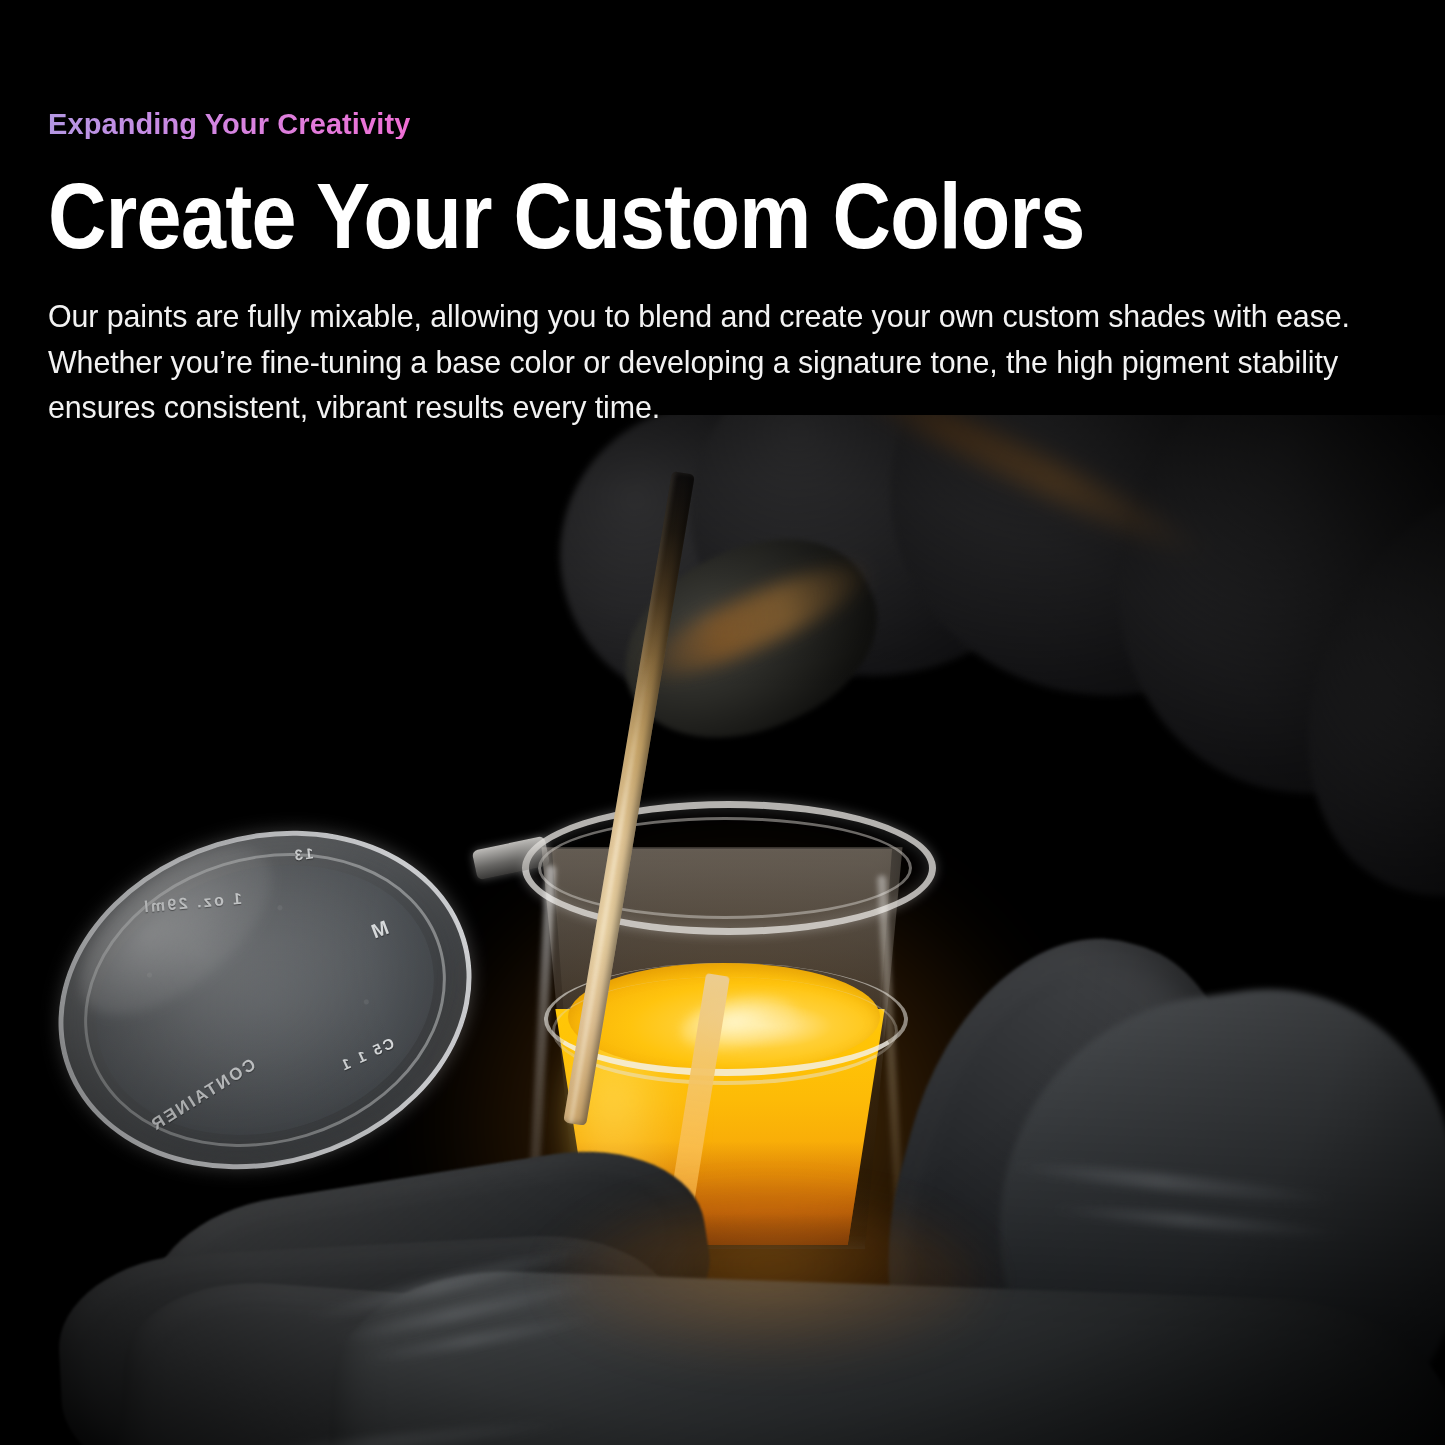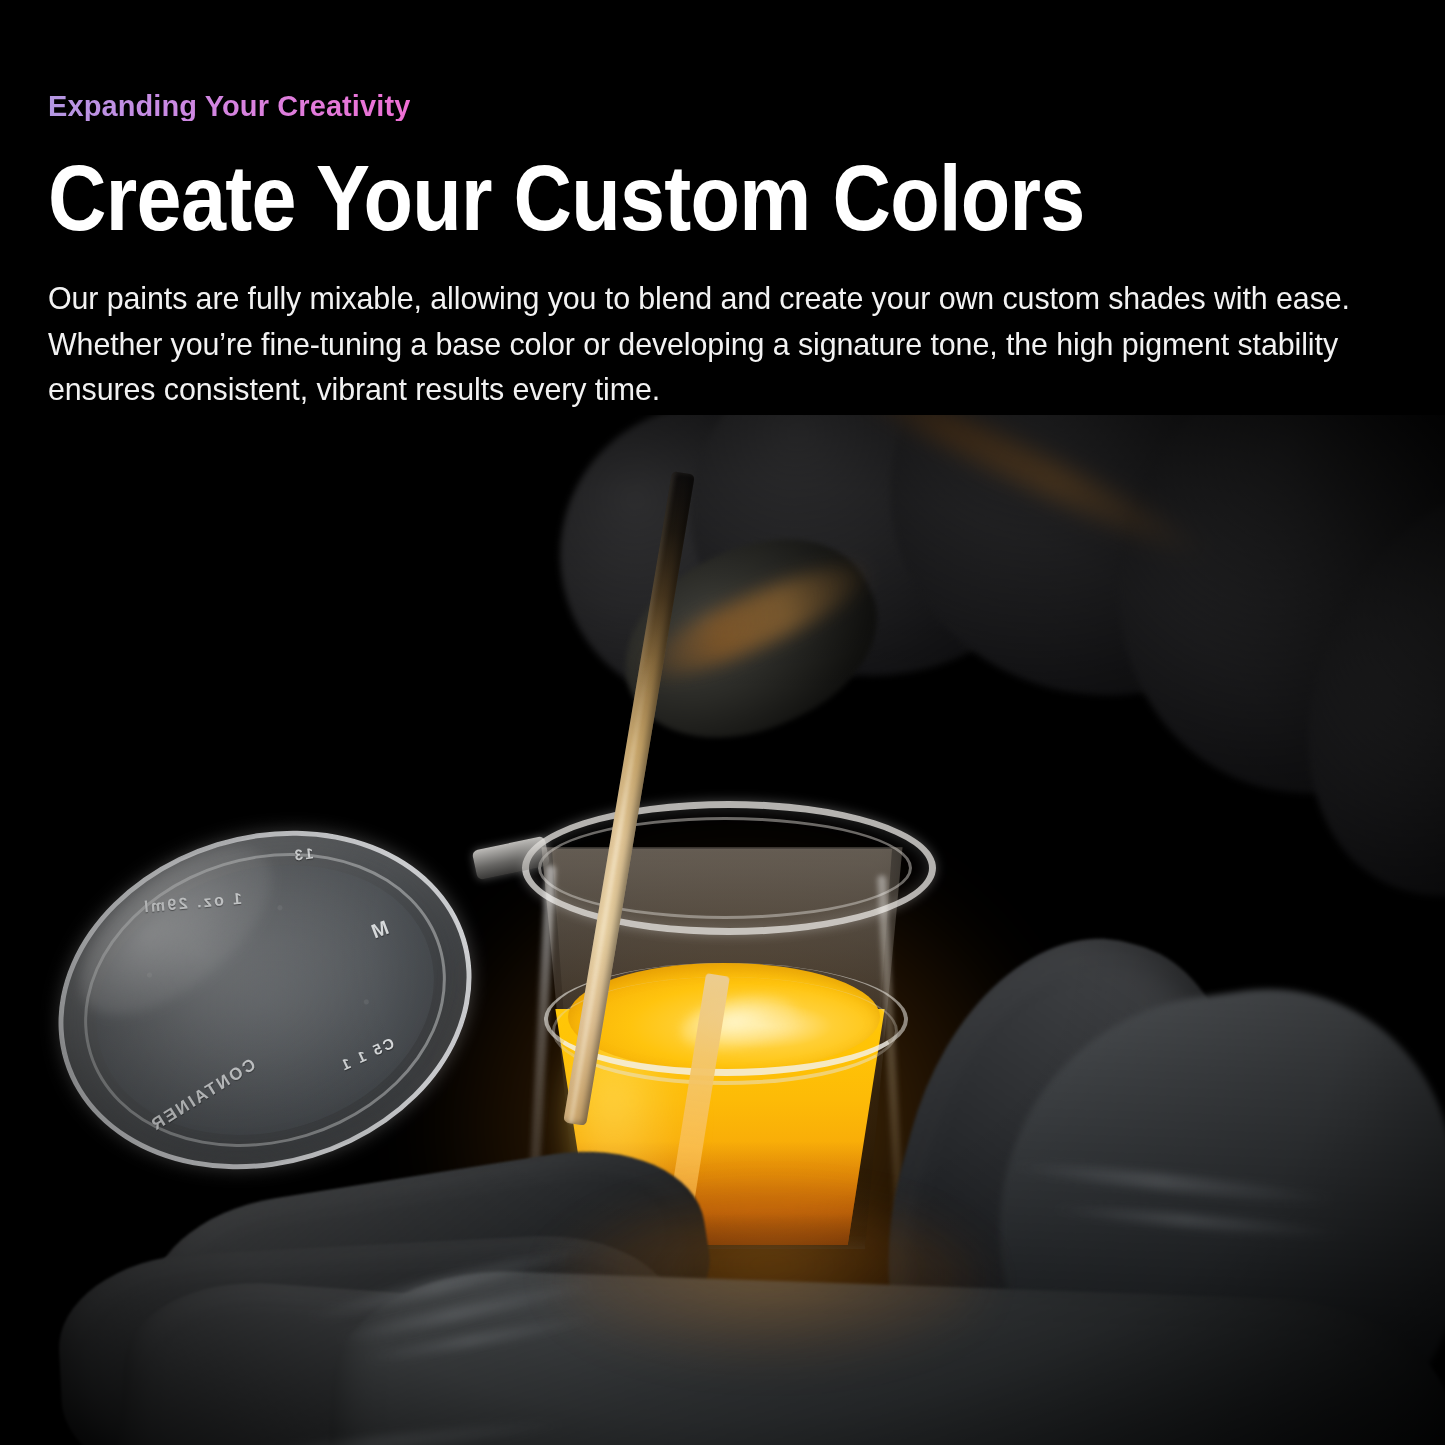--- a/index.html
+++ b/index.html
@@ -14,21 +14,21 @@
     height: 1445px;
     background: #000000;
     overflow: hidden;
     font-family: "Liberation Sans", "DejaVu Sans", sans-serif;
   }
 
   
   .text-block {
     position: absolute;
     left: 48px;
-    top: 92px;
+    top: 110px;
     width: 1350px;
     z-index: 40;
   }
   .eyebrow {
     font-family: "Liberation Sans", "DejaVu Sans", sans-serif;
     font-size: 29px;
     font-weight: 600;
     letter-spacing: .1px;
     line-height: 1.0;
     margin: 0 0 34px 0;

